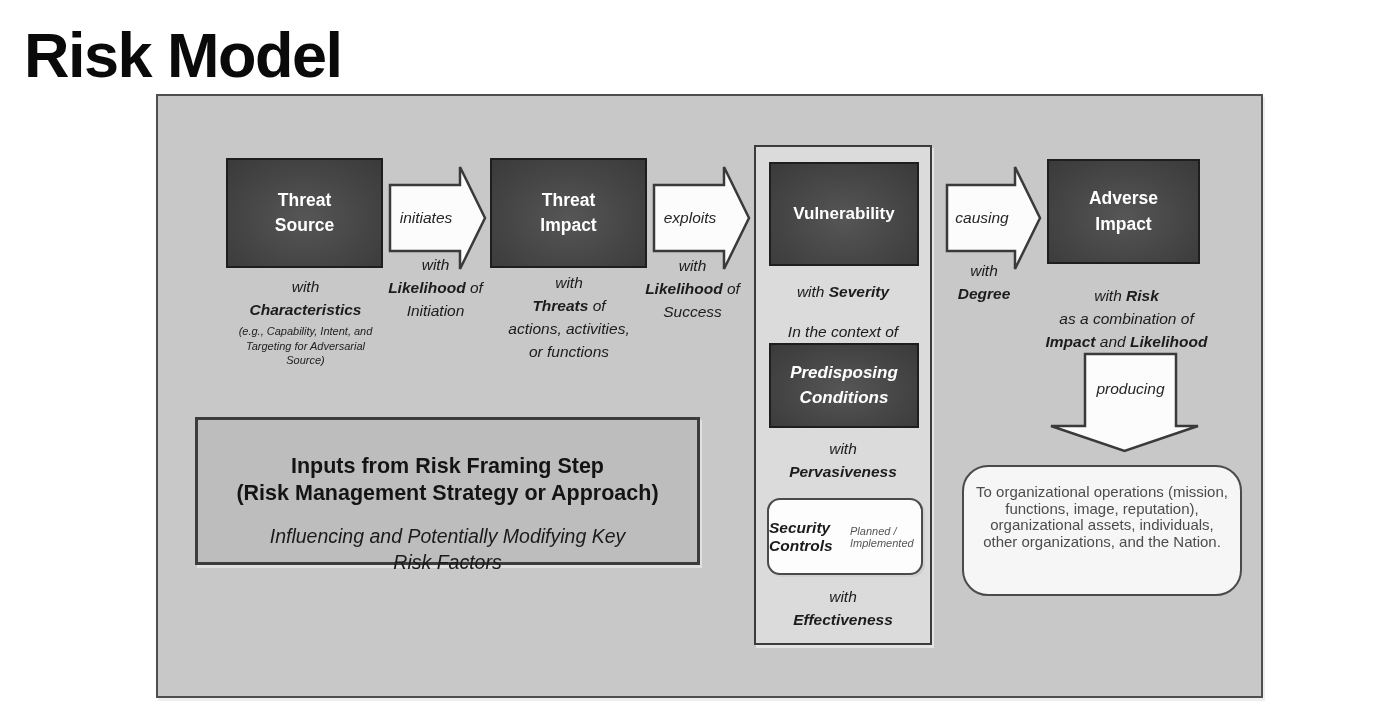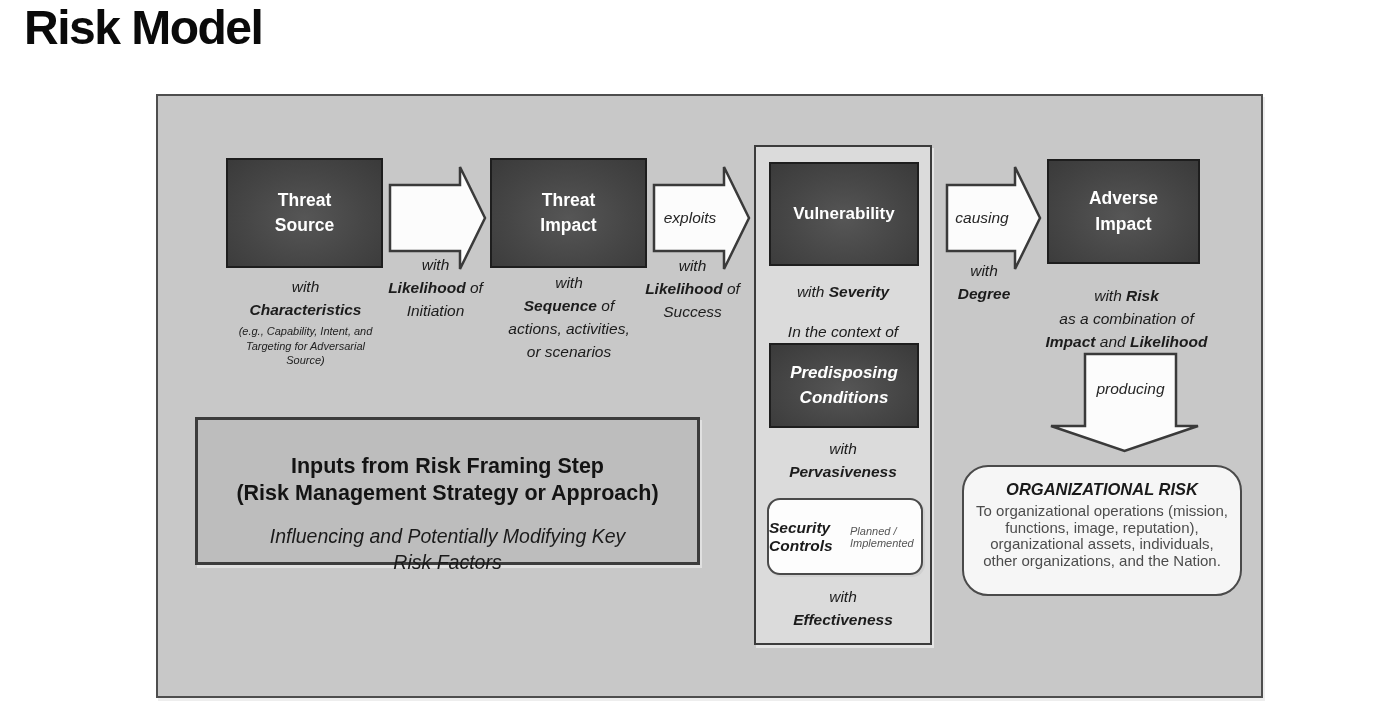--- a/index.html
+++ b/index.html
@@ -1,20 +1,20 @@
 <!DOCTYPE html>
 <html><head>
 <meta charset="utf-8">
 <style>
   * { margin:0; padding:0; box-sizing:border-box; }
   html,body { width:1400px; height:726px; background:#ffffff; font-family:"Liberation Sans", sans-serif; position:relative; overflow:hidden; }
 
   .slide-title{
-    position:absolute; left:24px; top:0;
-    font-size:48px; font-weight:bold; letter-spacing:-1.5px; color:#0a0a0a;
+    position:absolute; left:24px; top:19px;
+    font-size:63px; font-weight:bold; letter-spacing:-1.5px; color:#0a0a0a;
   }
 
   .diagram{
     position:absolute; left:156px; top:94px; width:1107px; height:604px;
     background:#c8c8c8; border:2px solid #4e4e4e;
     box-shadow:2px 3px 0 rgba(236,236,236,0.9);
   }
 
   .darkbox{
     position:absolute;
@@ -98,38 +98,39 @@
       <span class="note-line">(e.g., Capability, Intent, and</span>
       <span class="note-line">Targeting for Adversarial</span>
       <span class="note-line">Source)</span>
     </span>
   </div>
 
   <div class="arrow" style="left:232px; top:71px; width:95px; height:102px;">
     <svg width="95" height="102" viewBox="0 0 95 102">
       <polygon points="0,18 70,18 70,0 95,51 70,102 70,84 0,84" fill="#fcfcfc" stroke="#3a3a3a" stroke-width="2.5"></polygon>
     </svg>
+    <div class="arrow-label" style="left:2px; top:18px; width:68px; height:66px;">initiates</div>
   </div>
 
   <div class="annot" style="left:210px; top:157px; width:135px;">
     <span>with</span><br>
     <b>Likelihood</b><span> of</span><br>
     <span>Initiation</span>
   </div>
 
   <div class="darkbox" style="left:332px; top:62px; width:157px; height:110px;">
     <span>Threat</span>
     <span>Impact</span>
   </div>
 
   <div class="annot" style="left:325px; top:175px; width:172px;">
     <span>with</span><br>
-    <b>Sequence</b><span> of</span><br>
+    <b>Threats</b><span> of</span><br>
     <span>actions, activities,</span><br>
-    <span>or scenarios</span>
+    <span>or functions</span>
   </div>
 
   <div class="arrow" style="left:496px; top:71px; width:95px; height:102px;">
     <svg width="95" height="102" viewBox="0 0 95 102">
       <polygon points="0,18 70,18 70,0 95,51 70,102 70,84 0,84" fill="#fcfcfc" stroke="#3a3a3a" stroke-width="2.5"></polygon>
     </svg>
     <div class="arrow-label" style="left:2px; top:18px; width:68px; height:66px;">exploits</div>
   </div>
 
   <div class="annot" style="left:467px; top:158px; width:135px;">
@@ -196,21 +197,20 @@
   </div>
 
   <div class="arrow" style="left:893px; top:258px; width:147px; height:97px;">
     <svg width="147" height="97" viewBox="0 0 147 97">
       <polygon points="34,0 125,0 125,72 147,72 73.5,97 0,72 34,72" fill="#fcfcfc" stroke="#3a3a3a" stroke-width="2.5"></polygon>
     </svg>
     <div class="arrow-label" style="left:34px; top:6px; width:91px; height:58px;">producing</div>
   </div>
 
   <div class="orgrisk">
-    <div class="orgrisk-title">ORGANIZATIONAL RISK</div>
     <div class="orgrisk-body">To organizational operations (mission, functions, image, reputation), organizational assets, individuals, other organizations, and the Nation.</div>
   </div>
 
   <div class="inputs">
     <div class="inputs-title">
       <span>Inputs from Risk Framing Step</span><br>
       <span>(Risk Management Strategy or Approach)</span>
     </div>
     <div class="inputs-sub">
       <span>Influencing and Potentially Modifying Key</span><br>

